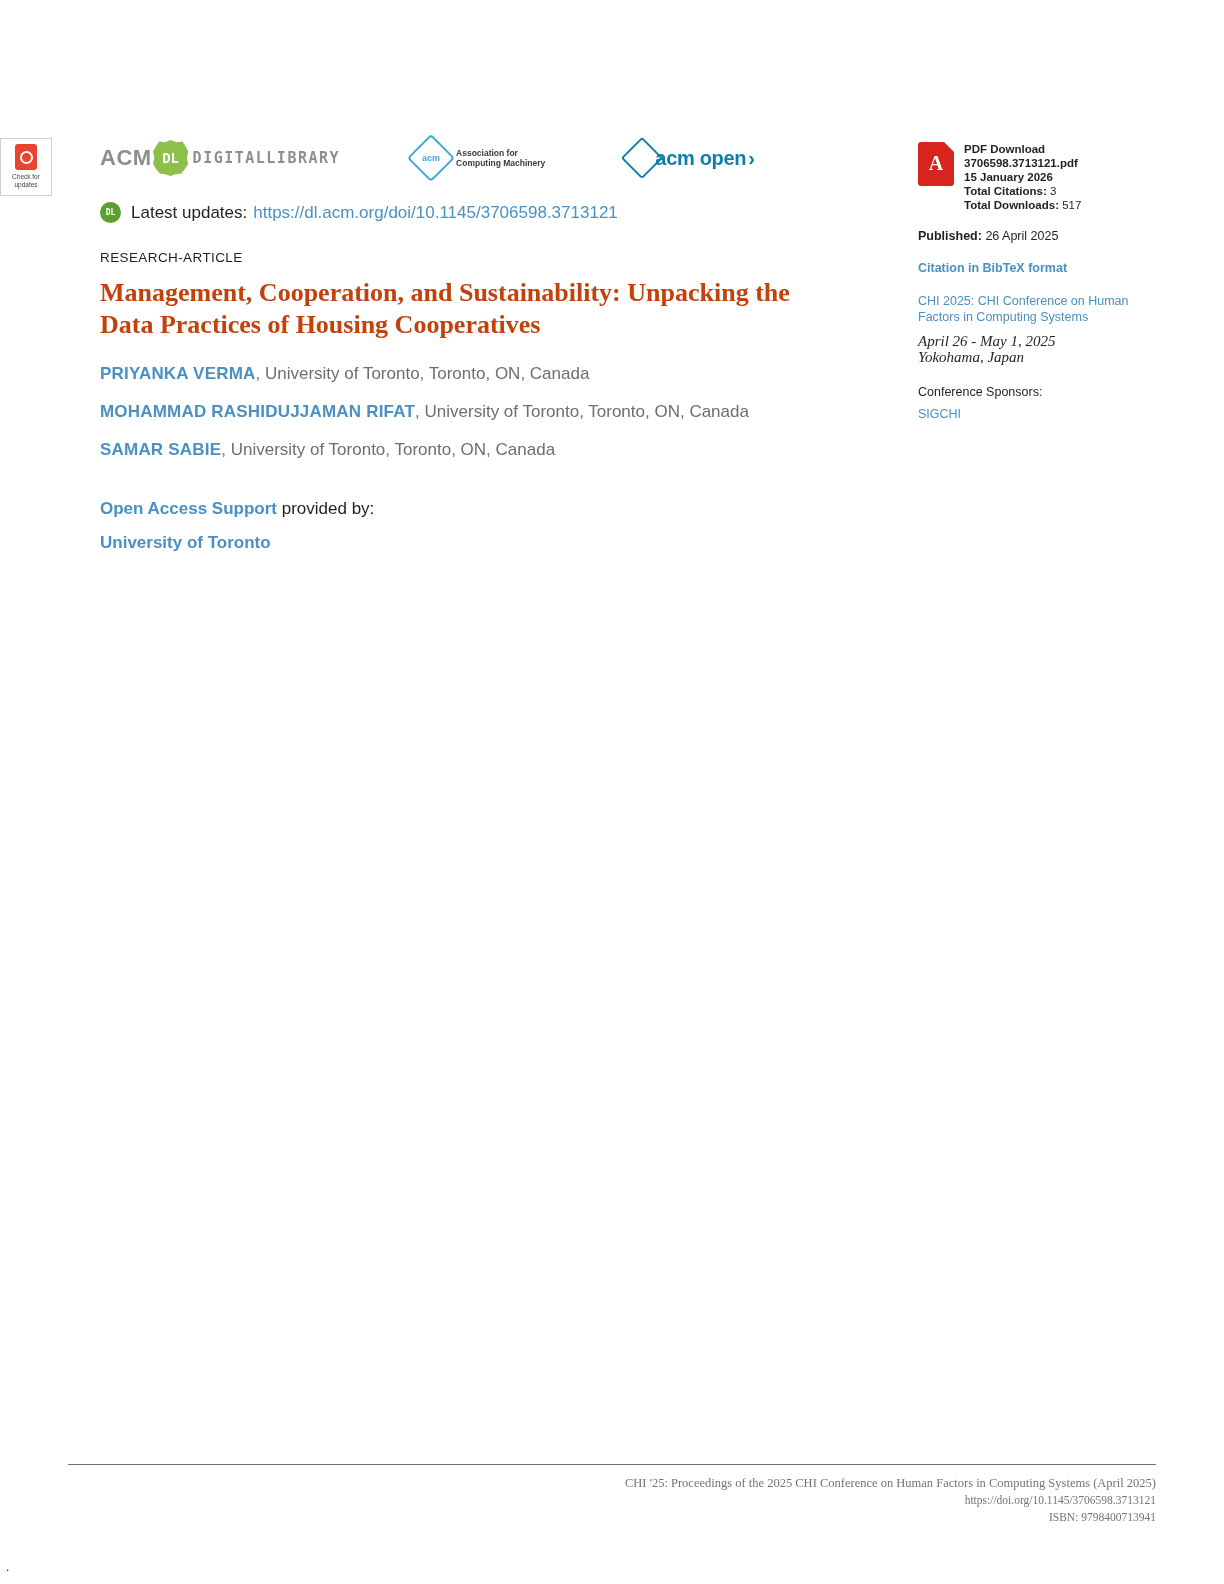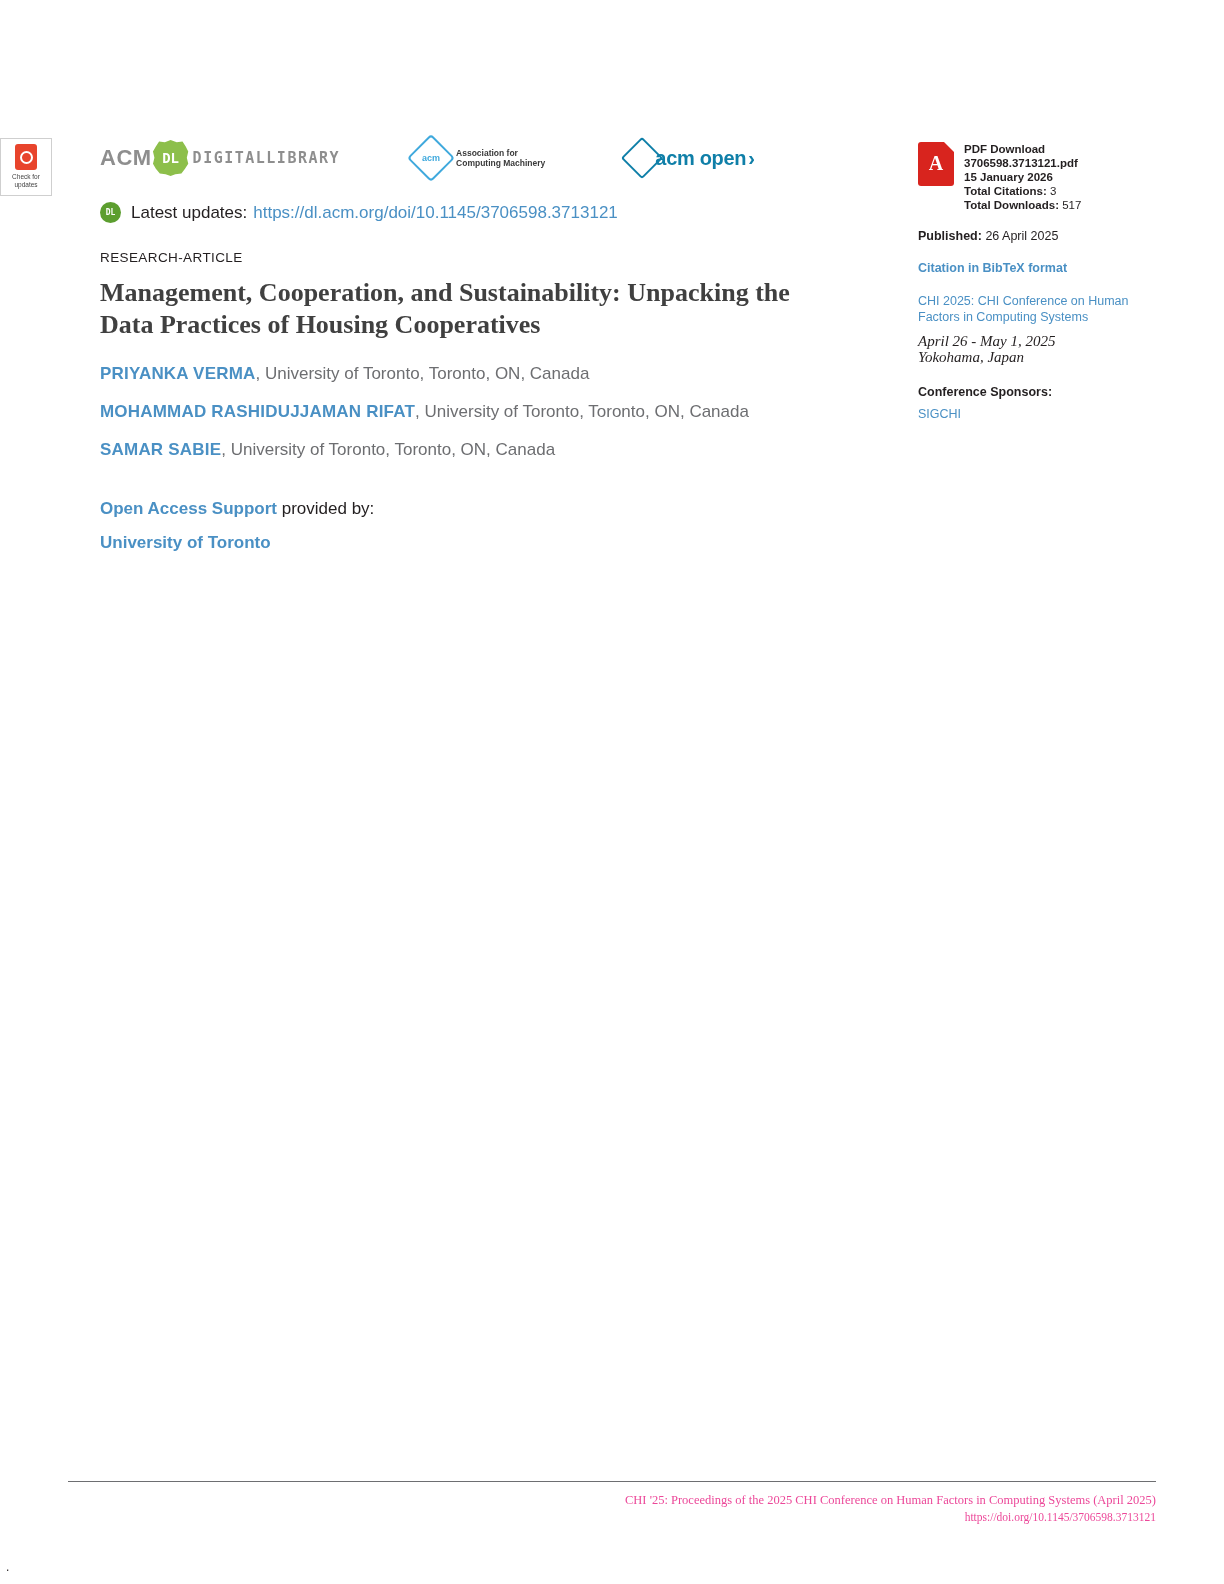--- a/index.html
+++ b/index.html
@@ -213,21 +213,21 @@
     font-size: 13.5px;
     letter-spacing: 0.4px;
     color: #231f20;
     margin-bottom: 12px;
   }
   .article-title {
     font-family: "Liberation Serif", serif;
     font-size: 26px;
     font-weight: bold;
     line-height: 32px;
-    color: #404040;
+    color: #c2410c;
     margin: 0 0 22px 0;
     max-width: 740px;
   }
   .author-line {
     font-size: 17px;
     line-height: 22px;
     margin-bottom: 16px;
     color: #6d6e71;
   }
   .author-line .author-name {
@@ -328,21 +328,21 @@
     font-family: Liberation Serif, serif;
     font-style: italic;
     font-size: 15px;
     line-height: 16px;
     color: #231f20;
     margin-top: 8px;
   }
   .sponsor-title {
     margin-top: 20px;
     font-size: 12.5px;
-    font-weight: bold;
+    font-weight: normal;
     color: #231f20;
   }
   .sponsor-link {
     display: block;
     margin-top: 8px;
     font-size: 12.5px;
     color: #4a90c4;
     text-decoration: none;
   }
 
@@ -351,21 +351,21 @@
     position: absolute;
     left: 68px;
     right: 68px;
     bottom: 58px;
     border-top: 1px solid #6d6e71;
     padding-top: 10px;
     text-align: right;
     font-family: "Liberation Serif", serif;
     font-size: 12.5px;
     line-height: 17px;
-    color: #ec4899;
+    color: #737373;
   }
   .footer .f-small { font-size: 11.5px; }
   .corner-dot {
     position: absolute;
     left: 6px;
     bottom: 10px;
     font-size: 12px;
     color: #231f20;
   }
 </style>
@@ -463,14 +463,15 @@
     <div>Yokohama, Japan</div>
   </div>
 
   <div class="sponsor-title">Conference Sponsors:</div>
   <a class="sponsor-link" href="#">SIGCHI</a>
 </div>
 
 <div class="footer">
   <div>CHI '25: Proceedings of the 2025 CHI Conference on Human Factors in Computing Systems (April 2025)</div>
   <div class="f-small">https://doi.org/10.1145/3706598.3713121</div>
+  <div class="f-small">ISBN: 9798400713941</div>
 </div>
 <div class="corner-dot">.</div>
 
 </body></html>

